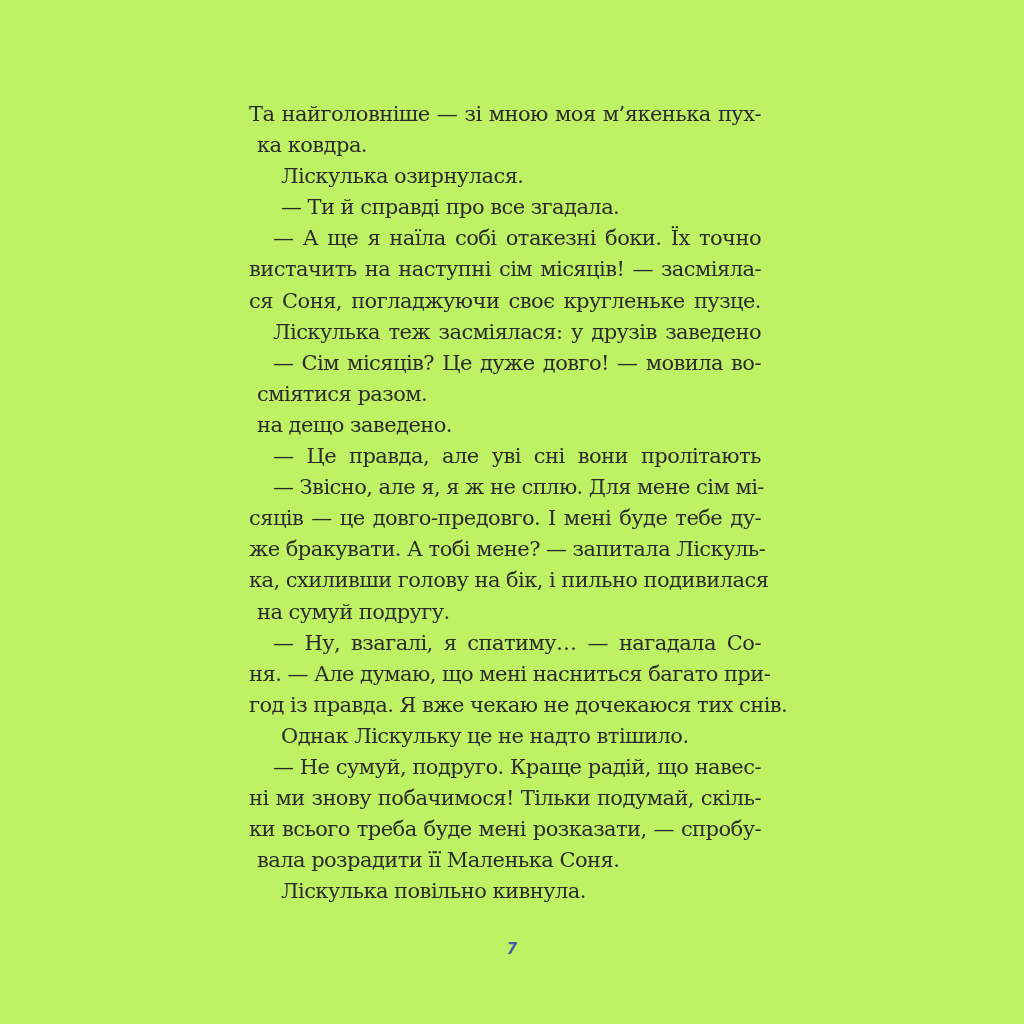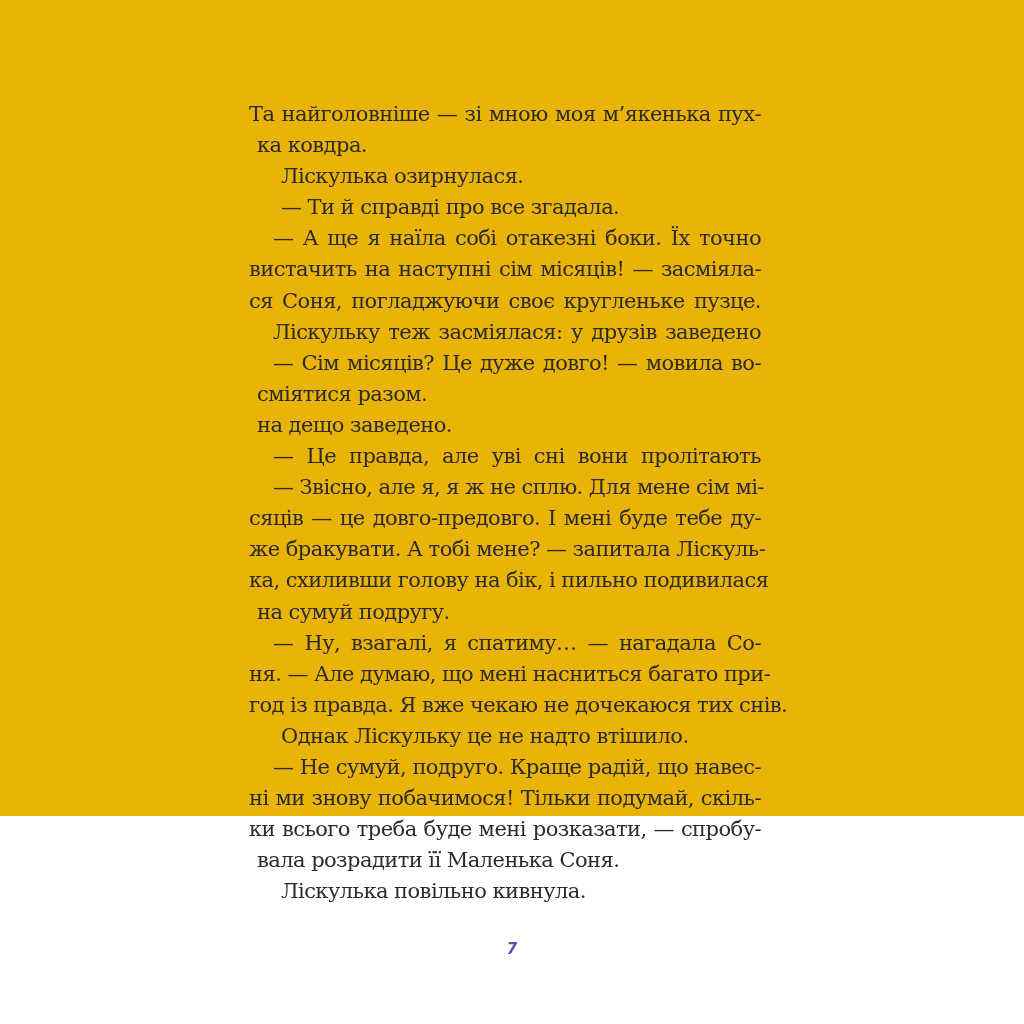--- a/index.html
+++ b/index.html
@@ -10,22 +10,22 @@
     body {
       width: 1024px;
       height: 1024px;
       position: relative;
       overflow: hidden;
     }
     .page {
       position: absolute;
       left: 0; top: 0;
       width: 1024px;
-      height: 816px;
-      background: #eab308;
+      height: 1024px;
+      background: #bef264;
     }
     .text-block {
       position: absolute;
       left: 249px;
       top: 99px;
       width: 512px;
       font-family: "DejaVu Serif", "Liberation Serif", serif;
       font-size: 21px;
       line-height: 31.1px;
       color: #2b2b2b;
@@ -63,21 +63,21 @@
 
 <div class="page">
   <div class="text-block">
     <span class="line">Та найголовніше — зі мною моя м’якенька пух-</span>
     <span class="line last">ка ковдра.</span>
     <span class="line indent last">Ліскулька озирнулася.</span>
     <span class="line indent last">— Ти й справді про все згадала.</span>
     <span class="line indent">— А ще я наїла собі отакезні боки. Їх точно</span>
     <span class="line">вистачить на наступні сім місяців! — засміяла-</span>
     <span class="line">ся Соня, погладжуючи своє кругленьке пузце.</span>
-    <span class="line indent">Ліскульку теж засміялася: у друзів заведено</span>
+    <span class="line indent">Ліскулька теж засміялася: у друзів заведено</span>
     <span class="line indent">— Сім місяців? Це дуже довго! — мовила во-</span>
     <span class="line last">сміятися разом.</span>
     <span class="line last">на дещо заведено.</span>
     <span class="line indent">— Це правда, але уві сні вони пролітають</span>
     <span class="line indent">— Звісно, але я, я ж не сплю. Для мене сім мі-</span>
     <span class="line">сяців — це довго-предовго. І мені буде тебе ду-</span>
     <span class="line">же бракувати. А тобі мене? — запитала Ліскуль-</span>
     <span class="line">ка, схиливши голову на бік, і пильно подивилася</span>
     <span class="line last">на сумуй подругу.</span>
     <span class="line indent">— Ну, взагалі, я спатиму… — нагадала Со-</span>

